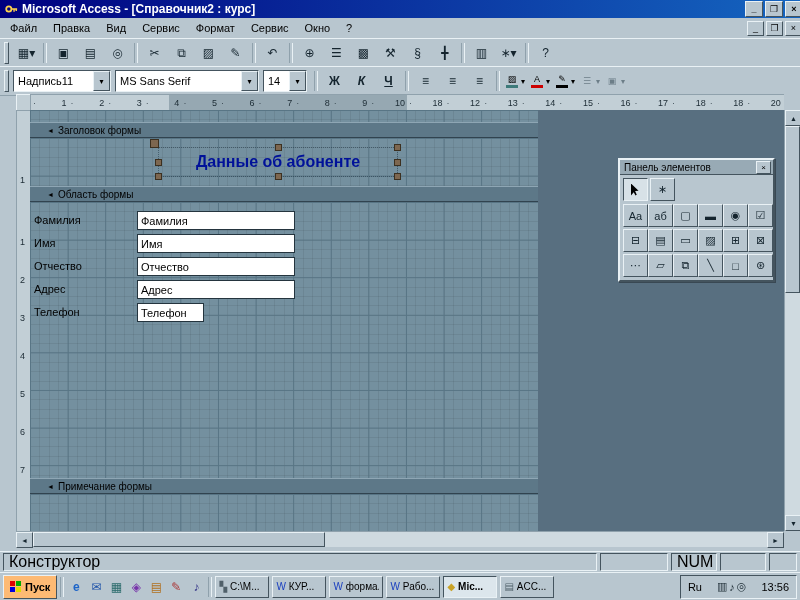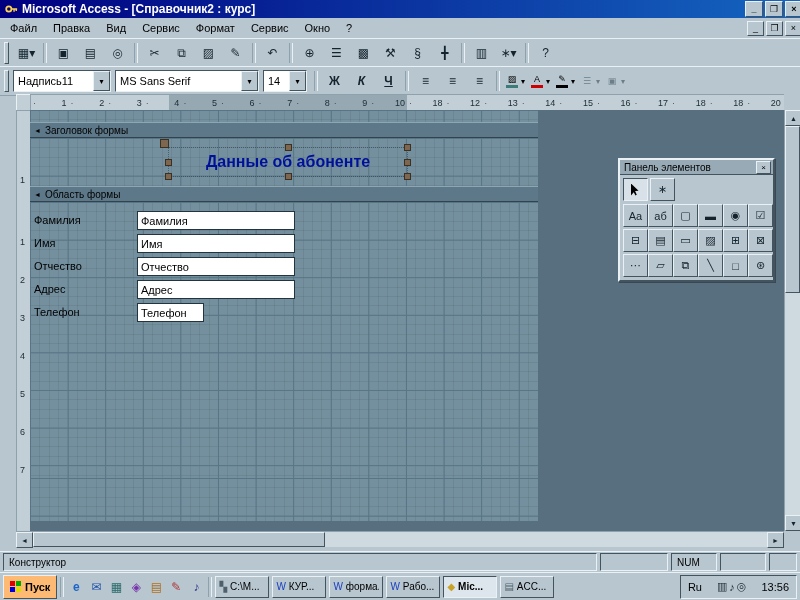--- a/index.html
+++ b/index.html
@@ -65,26 +65,26 @@
   .design{position:absolute;left:30px;top:110px;width:754px;height:421px;background:#586f80;overflow:hidden;}
   .canvas{position:absolute;left:0;top:0;width:508px;}
   .gridbg{background-color:#74909f;background-image:
     linear-gradient(to right,#587585 1px,transparent 1px),
     linear-gradient(to bottom,#587585 1px,transparent 1px),
     repeating-linear-gradient(to right,rgba(0,0,0,.07) 0 1px,transparent 1px 9.4px),
     repeating-linear-gradient(to bottom,rgba(0,0,0,.07) 0 1px,transparent 1px 9.4px);
     background-size:37.6px 37.6px,37.6px 37.6px,auto auto,auto auto;}
   .striptop{height:12px;}
   .secbar{height:14px;background:#5d7888;border-top:1px solid #8ea6b4;border-bottom:1px solid #31434f;
-    display:flex;align-items:center;padding-left:4px;font-size:10px;color:#000;}
+    display:flex;align-items:center;padding-left:17px;font-size:10px;color:#000;}
   .secmark{font-size:7px;margin-right:4px;}
   .headerbody{height:48px;position:relative;}
   .detailbody{height:276px;position:relative;}
   .footerbody{height:43px;position:relative;}
-  .title-label{position:absolute;left:138px;top:9px;width:238px;height:28px;display:flex;align-items:center;
+  .title-label{position:absolute;left:128px;top:9px;width:238px;height:28px;display:flex;align-items:center;
     justify-content:center;font-weight:bold;font-size:16px;color:#001199;border:1px dotted rgba(20,40,55,.45);}
   .handle{position:absolute;width:5px;height:5px;background:#7d6750;border:1px solid #3c3020;}
   .h-tl{left:-9px;top:-9px;width:7px;height:7px;}
   .h-t{left:50%;top:-4px;margin-left:-3px;}
   .h-tr{right:-4px;top:-4px;}
   .h-r{right:-4px;top:50%;margin-top:-3px;}
   .h-br{right:-4px;bottom:-4px;}
   .h-b{left:50%;bottom:-4px;margin-left:-3px;}
   .h-bl{left:-4px;bottom:-4px;}
   .h-l{left:-4px;top:50%;margin-top:-3px;}
@@ -117,21 +117,21 @@
   .toolbtn{width:23px;height:21px;display:flex;align-items:center;justify-content:center;
     font-size:11px;background:#b8c6cf;border:1px solid;border-color:#e9f1f5 #44545e #44545e #e9f1f5;color:#14242e;}
   .toolbtn.pressed{border-color:#44545e #e9f1f5 #e9f1f5 #44545e;background:#d7e1e7;}
   .tbx-grid{display:grid;grid-template-columns:repeat(6,23px);gap:2px;margin:3px;}
   .cursor-shape{width:9px;height:12px;background:#000;
     clip-path:polygon(0% 0%,0% 100%,30% 72%,50% 100%,64% 93%,46% 63%,84% 60%);}
 
   
   .statusbar{position:absolute;left:0;top:551px;width:800px;height:21px;background:#b8c6cf;
     border-top:1px solid #e9f1f5;display:flex;align-items:center;gap:3px;padding:0 3px;box-sizing:border-box;}
-  .spanel{height:16px;display:flex;align-items:center;padding:0 5px;font-size:10px;}
+  .spanel{height:16px;display:flex;align-items:center;padding:0 5px;font-size:16px;}
   .sp-main{flex:1;}
 
   
   .taskbar{position:absolute;left:0;top:572px;width:800px;height:28px;background:#b8c6cf;
     border-top:1px solid #e9f1f5;display:flex;align-items:center;gap:3px;padding:0 3px;box-sizing:border-box;}
   .startbtn{height:22px;display:flex;align-items:center;gap:4px;padding:0 6px;font-weight:bold;font-size:11px;}
   .flag{display:grid;grid-template-columns:5px 5px;grid-template-rows:5px 5px;gap:1px;}
   .flag span{display:block;}
   .tb-div{width:2px;height:20px;border-left:1px solid #8fa1ac;border-right:1px solid #e9f1f5;}
   .ql{display:flex;gap:2px;align-items:center;}
@@ -395,20 +395,24 @@
           <span class="ftext" style="top: 9px; width: 153px;">Фамилия</span>
           <span class="flabel" style="top: 33px;">Имя</span>
           <span class="ftext" style="top: 32px; width: 153px;">Имя</span>
           <span class="flabel" style="top: 56px;">Отчество</span>
           <span class="ftext" style="top: 55px; width: 153px;">Отчество</span>
           <span class="flabel" style="top: 79px;">Адрес</span>
           <span class="ftext" style="top: 78px; width: 153px;">Адрес</span>
           <span class="flabel" style="top: 102px;">Телефон</span>
           <span class="ftext" style="top: 101px; width: 62px;">Телефон</span>
         </div>
+      <div class="secbar">
+        <span class="secmark">◄</span>
+        <span>Примечание формы</span>
+      </div>
       <div class="footerbody gridbg"></div>
     </div>
   </div>
 
   <div class="vcap"></div>
   <div class="vscroll">
     <span class="sbtn">▲</span>
     <span class="vthumb"></span>
     <span class="strack"></span>
     <span class="sbtn">▼</span>

